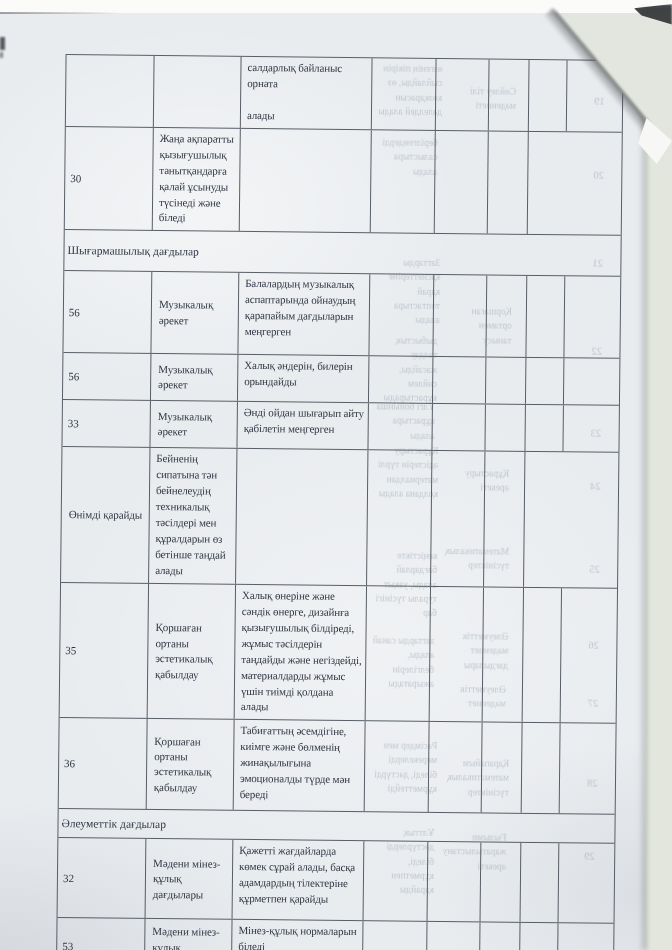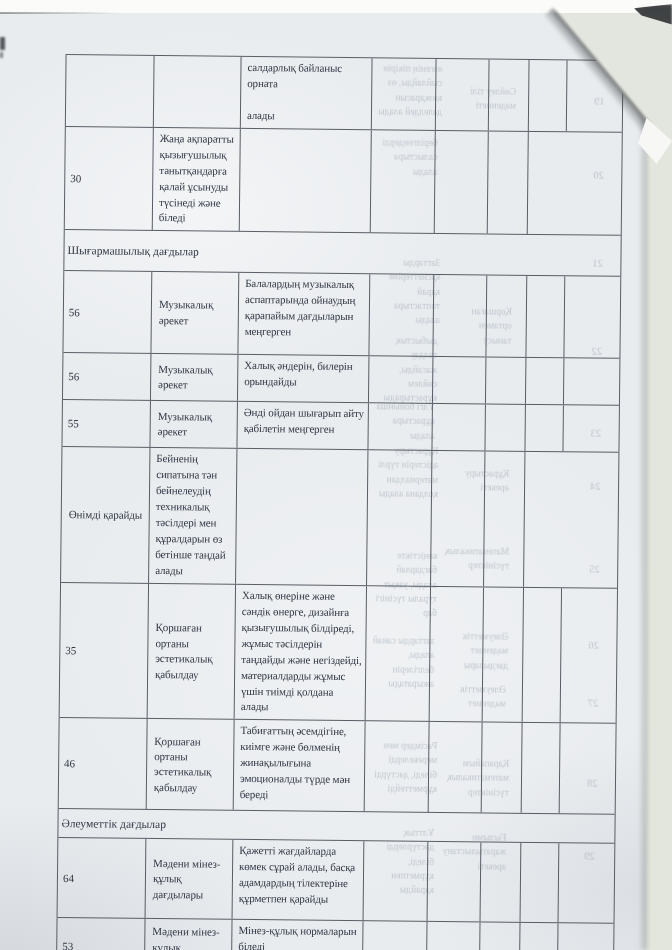--- a/index.html
+++ b/index.html
@@ -136,21 +136,21 @@
         <div class="cell c-num">56</div>
         <div class="cell c-cat">Музыкалық әрекет</div>
         <div class="cell c-desc">Халық әндерін, билерін орындайды</div>
         <div class="cell c-empty"></div>
         <div class="cell c-empty"></div>
         <div class="cell c-empty"></div>
         <div class="cell c-empty"></div>
         <div class="cell c-empty"></div>
       </div>
       <div class="t-row" style="min-height: 47px;">
-        <div class="cell c-num">55</div>
+        <div class="cell c-num">33</div>
         <div class="cell c-cat">Музыкалық әрекет</div>
         <div class="cell c-desc">Әнді ойдан шығарып айту қабілетін меңгерген</div>
         <div class="cell c-empty"></div>
         <div class="cell c-empty"></div>
         <div class="cell c-empty"></div>
         <div class="cell c-empty"></div>
         <div class="cell c-empty"></div>
       </div>
       <div class="t-row" style="min-height: 71px;">
         <div class="cell c-cat">Өнімді қарайды</div>
@@ -165,34 +165,34 @@
         <div class="cell c-num">35</div>
         <div class="cell c-cat">Қоршаған ортаны эстетикалық қабылдау</div>
         <div class="cell c-desc">Халық өнеріне және сәндік өнерге, дизайнға қызығушылық білдіреді, жұмыс тәсілдерін таңдайды және негіздейді, материалдарды жұмыс үшін тиімді қолдана алады</div>
         <div class="cell c-empty"></div>
         <div class="cell c-empty"></div>
         <div class="cell c-empty"></div>
         <div class="cell c-empty"></div>
         <div class="cell c-empty"></div>
       </div>
       <div class="t-row" style="min-height: 91px;">
-        <div class="cell c-num">46</div>
+        <div class="cell c-num">36</div>
         <div class="cell c-cat">Қоршаған ортаны эстетикалық қабылдау</div>
         <div class="cell c-desc">Табиғаттың әсемдігіне, киімге және бөлменің жинақылығына эмоционалды түрде мән береді</div>
         <div class="cell c-empty"></div>
         <div class="cell c-empty"></div>
         <div class="cell c-empty"></div>
         <div class="cell c-empty"></div>
         <div class="cell c-empty"></div>
       </div>
       <div class="sec-row" style="min-height: 29px;">
         <span>Әлеуметтік дағдылар</span>
       </div>
       <div class="t-row" style="min-height: 80px;">
-        <div class="cell c-num">64</div>
+        <div class="cell c-num">32</div>
         <div class="cell c-cat">Мәдени мінез-құлық дағдылары</div>
         <div class="cell c-desc">Қажетті жағдайларда көмек сұрай алады, басқа адамдардың тілектеріне құрметпен қарайды</div>
         <div class="cell c-empty"></div>
         <div class="cell c-empty"></div>
         <div class="cell c-empty"></div>
         <div class="cell c-empty"></div>
         <div class="cell c-empty"></div>
       </div>
       <div class="t-row" style="min-height: 56px;">
         <div class="cell c-num">53</div>

